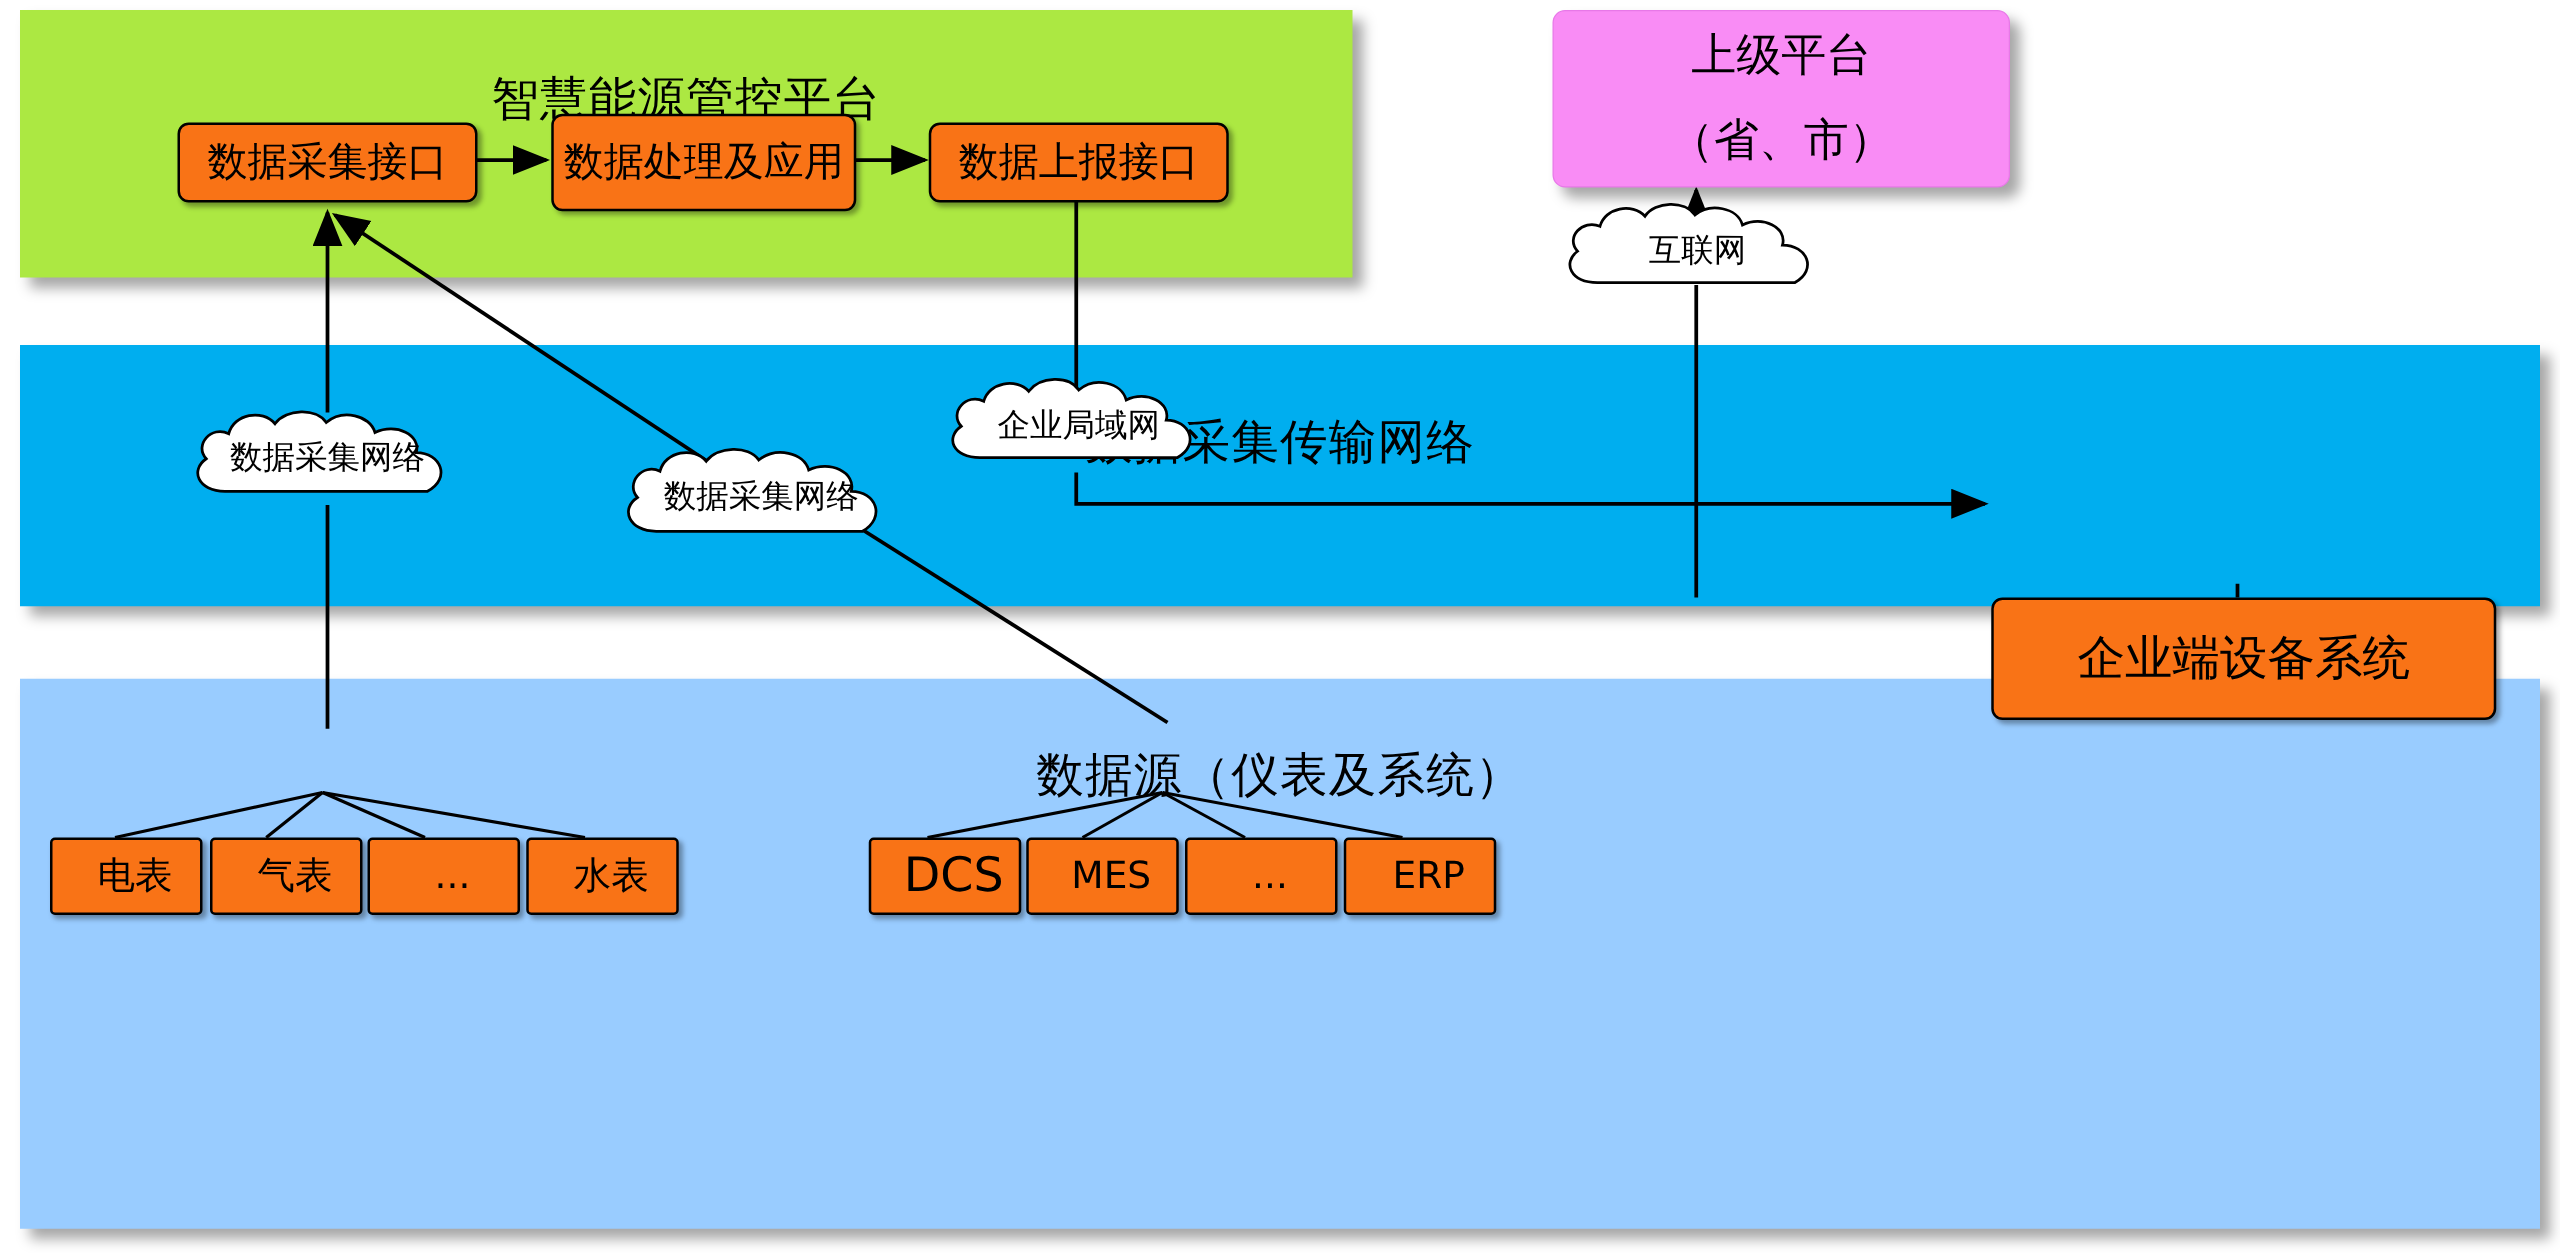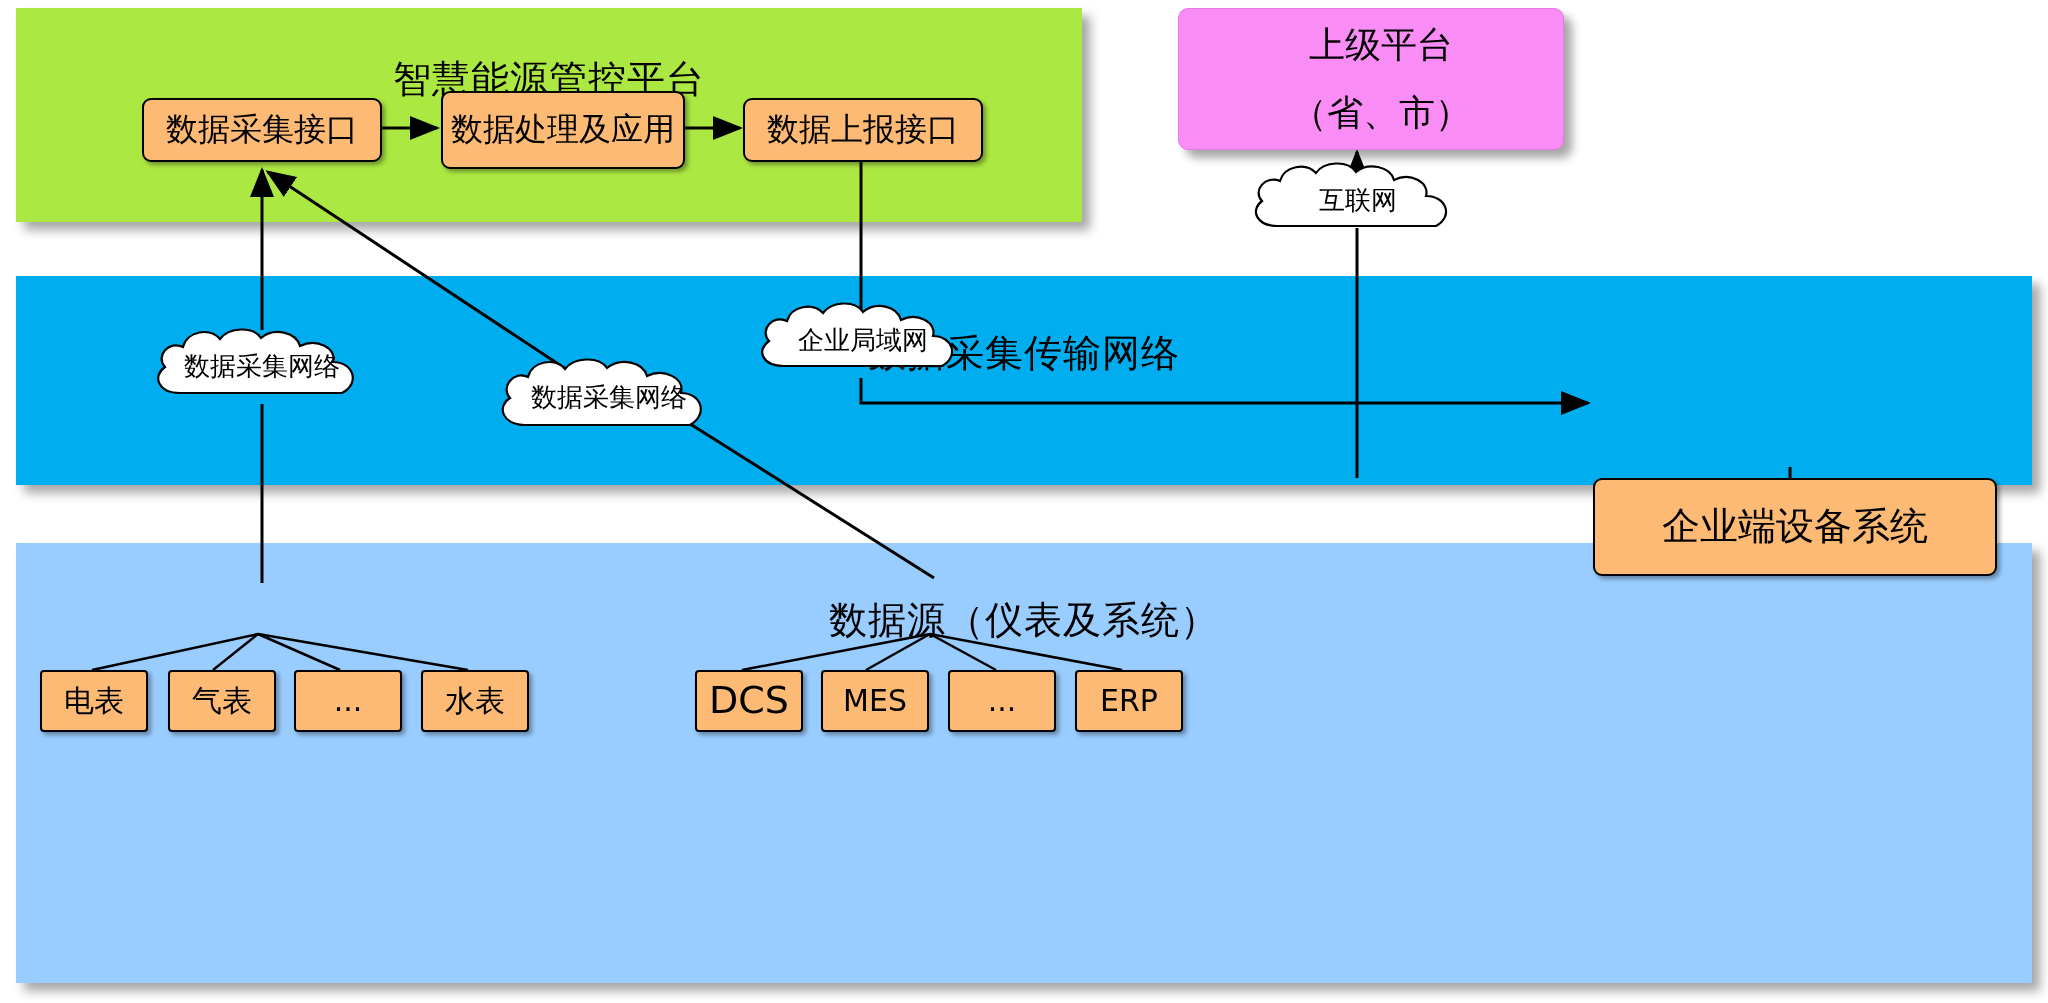--- a/index.html
+++ b/index.html
@@ -12,27 +12,27 @@
   .band-lblue{background:#99CCFF;}
 
   .band-title{
     position:absolute;left:0;right:0;text-align:center;
     color:#000;font-size:38px;font-weight:400;letter-spacing:1px;
     font-family:"DejaVu Sans","Liberation Sans",sans-serif;
     margin-top:28px;
   }
 
   .nodebox{
-    position:absolute;background:#fdba74;border:2.5px solid #000;border-radius:9px;
+    position:absolute;background:#f97316;border:2.5px solid #000;border-radius:9px;
     display:flex;align-items:center;justify-content:center;
     color:#000;text-align:center;line-height:1.05;
     box-shadow:3px 3px 4px rgba(0,0,0,.35);
     font-family:"DejaVu Sans","Liberation Sans",sans-serif;
   }
-  .nodebox.lat{border-radius:4px;}
+  .nodebox.lat{border-radius:4px;padding-left:14px;}
 
   .pinkbox{
     position:absolute;background:#F98CF5;border:1px solid #E878E8;border-radius:10px;
     box-shadow:8px 8px 10px rgba(0,0,0,.35);
     display:flex;flex-direction:column;align-items:center;justify-content:center;
     color:#000;font-size:36px;line-height:1.9;
     font-family:"DejaVu Sans","Liberation Sans",sans-serif;
   }
 
   .cloud{position:absolute;}
@@ -98,21 +98,21 @@
     <line x1="930" y1="634" x2="996" y2="670" stroke="#000" stroke-width="2.5"></line>
     <line x1="930" y1="634" x2="1122" y2="670" stroke="#000" stroke-width="2.5"></line>
   </svg>
 
   <div class="nodebox" style="left:142px;top:98px;width:236px;height:60px;font-size:32px;">数据采集接口</div>
 
   <div class="nodebox" style="left:441px;top:91px;width:240px;height:74px;font-size:32px;">数据处理及应用</div>
 
   <div class="nodebox" style="left:743px;top:98px;width:236px;height:60px;font-size:32px;">数据上报接口</div>
 
-  <div class="pinkbox" style="left:1178px;top:8px;width:364px;height:140px;padding-left:20px;">
+  <div class="pinkbox" style="left:1242px;top:8px;width:364px;height:140px;">
     <div>上级平台</div>
     <div>（省、市）</div>
   </div>
 
   <div class="cloud" style="left:1244px;top:160px;width:228px;height:80px;">
     <svg width="228" height="80" viewBox="0 0 228 80">
       <path d="M34,66 C12,66 6,50 18,41 C8,30 22,15 36,21 C40,6 62,2 72,13
                C80,1 104,0 112,12 C124,2 146,6 150,20 C166,12 186,22 182,36
                C202,36 210,56 192,66 Z" fill="#fff" stroke="#000" stroke-width="2.2"></path>
     </svg>

